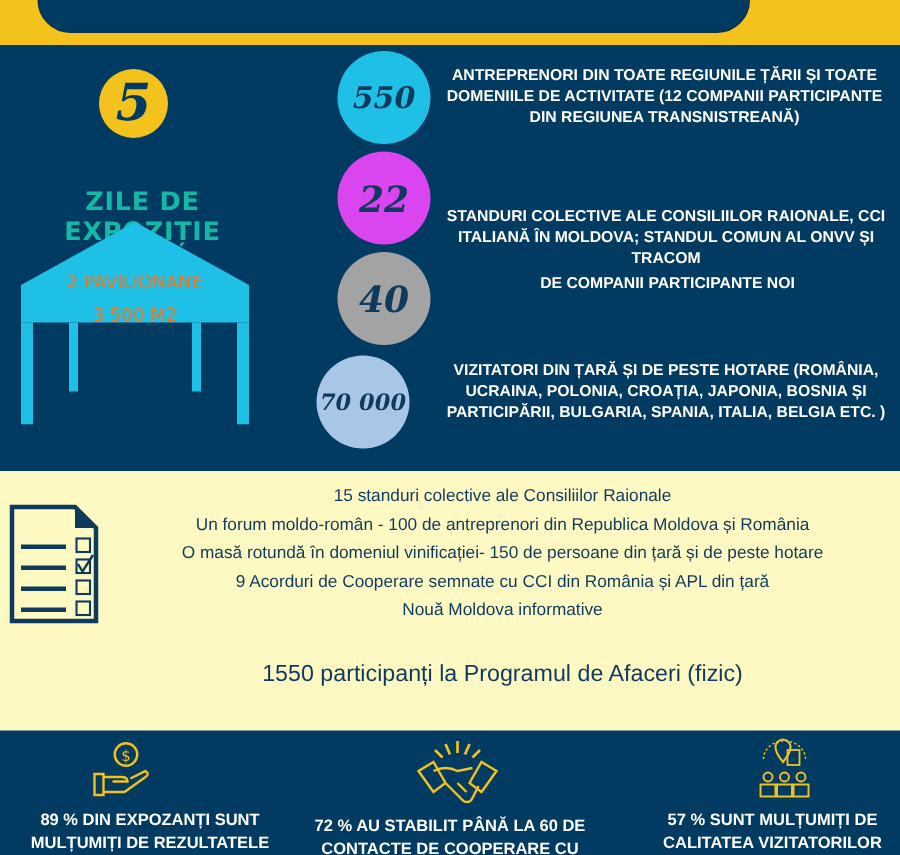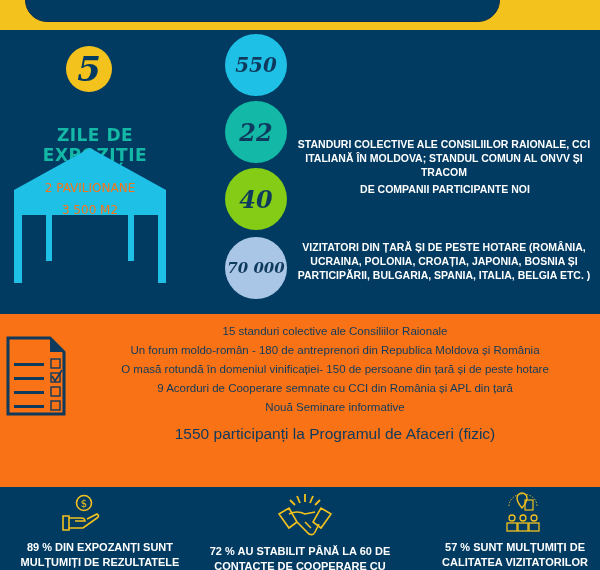--- a/index.html
+++ b/index.html
@@ -15,25 +15,25 @@
   .days-label { position: absolute; left: 10px; top: 74px; width: 170px; color: #14b8a6; font-weight: bold; font-size: 17px; letter-spacing: 0.5px; text-align: center; font-family: "DejaVu Sans", sans-serif; margin-top: 21px; }
 
   .tent { position: absolute; left: 14px; top: 118px; width: 152px; height: 135px; }
   .tent-label { position: absolute; left: 14px; width: 152px; text-align: center; color: #f97316; font-size: 12px; font-family: "DejaVu Sans", sans-serif; }
   .tent-label.l1 { top: 151px; }
   .tent-label.l2 { top: 173px; }
 
   .stat-circle { position: absolute; border-radius: 50%; display: flex; align-items: center; justify-content: center; font-family: "DejaVu Serif", serif; font-style: italic; font-weight: bold; color: #0e3a5d; }
   .stat-text { position: absolute; color: #fff; font-weight: bold; font-size: 10.5px; line-height: 14px; text-align: center; }
 
-  .checklist-section { position: absolute; left: 0; top: 312px; width: 600px; height: 175px; background: #f97316; border-top: 2px solid #013b62; }
+  .checklist-section { position: absolute; left: 0; top: 312px; width: 600px; height: 175px; background: #fef9c3; border-top: 2px solid #013b62; }
   .checklist-icon { position: absolute; left: 6px; top: 22px; width: 60px; height: 80px; }
   .checklist-lines { position: absolute; left: 70px; top: 8px; width: 530px; text-align: center; color: #0e3a5d; }
   .checklist-lines .line { font-size: 11.5px; line-height: 19px; }
-  .checklist-lines .highlight { font-size: 15.5px; line-height: 26px; margin-top: 4px; }
+  .checklist-lines .highlight { font-size: 15.5px; line-height: 26px; margin-top: 20px; }
 
   .bottom-section { position: absolute; left: 0; top: 488px; width: 600px; height: 82px; background: #013b62; }
   .bottom-item { position: absolute; text-align: center; color: #fff; font-weight: bold; font-size: 11px; line-height: 15px; }
   .bottom-icon { position: absolute; }
 </style>
 </head>
 <body>
 
 <div class="top-band">
   <div class="title-pill">
@@ -51,32 +51,33 @@
     <rect x="144" y="67" width="8" height="68" fill="#1fc0e6"></rect>
     <rect x="32" y="67" width="6" height="46" fill="#1fc0e6"></rect>
     <rect x="114" y="67" width="6" height="46" fill="#1fc0e6"></rect>
   </svg>
   <div class="tent-label l1">2 PAVILIONANE</div>
   <div class="tent-label l2">3 500 M2</div>
 
   <div class="stat-circle" style="left:225px;top:4px;width:62px;height:62px;background:#1fc0e6;font-size:20px;">
       <span>550</span>
     </div>
+  <div class="stat-text" style="left:293px;top:13px;width:300px;">ANTREPRENORI DIN TOATE  REGIUNILE ȚĂRII ȘI TOATE DOMENIILE DE ACTIVITATE (12 COMPANII PARTICIPANTE DIN REGIUNEA TRANSNISTREANĂ)</div>
 
-  <div class="stat-circle" style="left:225px;top:71px;width:62px;height:62px;background:#14b8a6;font-size:24px;">
+  <div class="stat-circle" style="left:225px;top:71px;width:62px;height:62px;background:#d946ef;font-size:24px;">
       <span>22</span>
     </div>
   <div class="stat-text" style="left:290px;top:80px;width:308px;margin-top:27px;">STANDURI COLECTIVE  ALE CONSILIILOR RAIONALE, CCI ITALIANĂ ÎN MOLDOVA; STANDUL COMUN AL ONVV ȘI TRACOM</div>
 
-  <div class="stat-circle" style="left:225px;top:138px;width:62px;height:62px;background:#84cc16;font-size:24px;">
+  <div class="stat-circle" style="left:225px;top:138px;width:62px;height:62px;background:#a3a3a3;font-size:24px;">
       <span>40</span>
     </div>
   <div class="stat-text" style="left:330px;top:152px;width:230px;">DE COMPANII PARTICIPANTE NOI</div>
 
-  <div class="stat-circle" style="left:225px;top:207px;width:62px;height:62px;background:#aac6e6;font-size:15px;">
+  <div class="stat-circle" style="left:211px;top:207px;width:62px;height:62px;background:#aac6e6;font-size:15px;">
       <span>70 000</span>
     </div>
   <div class="stat-text" style="left:290px;top:210px;width:308px;">VIZITATORI DIN ȚARĂ ȘI DE PESTE HOTARE (ROMÂNIA, UCRAINA, POLONIA, CROAȚIA, JAPONIA, BOSNIA ȘI PARTICIPĂRII, BULGARIA, SPANIA, ITALIA, BELGIA ETC. )</div>
 </div>
 
 <div class="checklist-section">
   <svg class="checklist-icon" viewBox="0 0 60 80">
     <polygon points="2,2 44,2 58,16 58,78 2,78" fill="none" stroke="#0e3a5d" stroke-width="3"></polygon>
     <polygon points="44,2 58,16 44,16" fill="#0e3a5d"></polygon>
     <rect x="8" y="27" width="30" height="3" fill="#0e3a5d"></rect>
@@ -84,24 +85,24 @@
     <rect x="8" y="55" width="30" height="3" fill="#0e3a5d"></rect>
     <rect x="8" y="69" width="30" height="3" fill="#0e3a5d"></rect>
     <rect x="45" y="23" width="9" height="9" fill="none" stroke="#0e3a5d" stroke-width="1.4"></rect>
     <rect x="45" y="37" width="9" height="9" fill="none" stroke="#0e3a5d" stroke-width="1.4"></rect>
     <polyline points="46,40 49,45 56,34" fill="none" stroke="#0e3a5d" stroke-width="1.6"></polyline>
     <rect x="45" y="51" width="9" height="9" fill="none" stroke="#0e3a5d" stroke-width="1.4"></rect>
     <rect x="45" y="65" width="9" height="9" fill="none" stroke="#0e3a5d" stroke-width="1.4"></rect>
   </svg>
   <div class="checklist-lines">
     <div class="line">15 standuri colective ale Consiliilor Raionale</div>
-    <div class="line">Un forum moldo-român - 180 de antreprenori din Republica Moldova și România</div>
+    <div class="line">Un forum moldo-român - 100 de antreprenori din Republica Moldova și România</div>
     <div class="line">O masă rotundă în domeniul vinificației- 150 de persoane din țară și de peste hotare</div>
     <div class="line">9 Acorduri de Cooperare semnate cu CCI din România și APL din țară</div>
-    <div class="line">Nouă Seminare informative</div>
+    <div class="line">Nouă Moldova informative</div>
     <div class="highlight">1550 participanți la Programul de Afaceri (fizic)</div>
   </div>
 </div>
 
 <div class="bottom-section">
   <svg class="bottom-icon" style="left:60px;top:6px;width:44px;height:40px;" viewBox="0 0 44 40">
     <circle cx="24" cy="9" r="7.5" fill="none" stroke="#f3c21d" stroke-width="1.6"></circle>
     <text x="24" y="13" text-anchor="middle" fill="#f3c21d" font-size="10" font-family="DejaVu Sans, sans-serif">$</text>
     <path d="M3,22 h6 v14 h-6 z M9,24 h12 q4,0 4,3 h-10 M9,34 h14 l14,-10 q3,-2 0,-4 l-10,5" fill="none" stroke="#f3c21d" stroke-width="1.6"></path>
   </svg>

